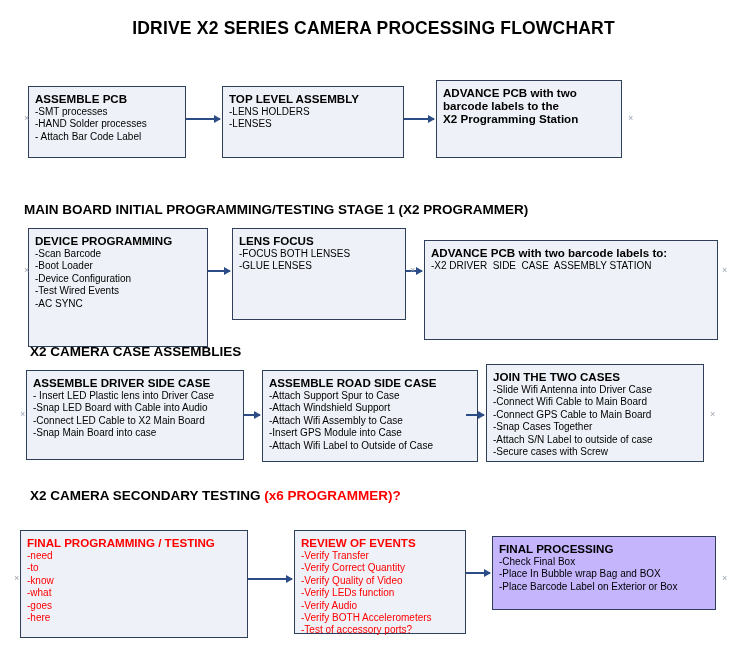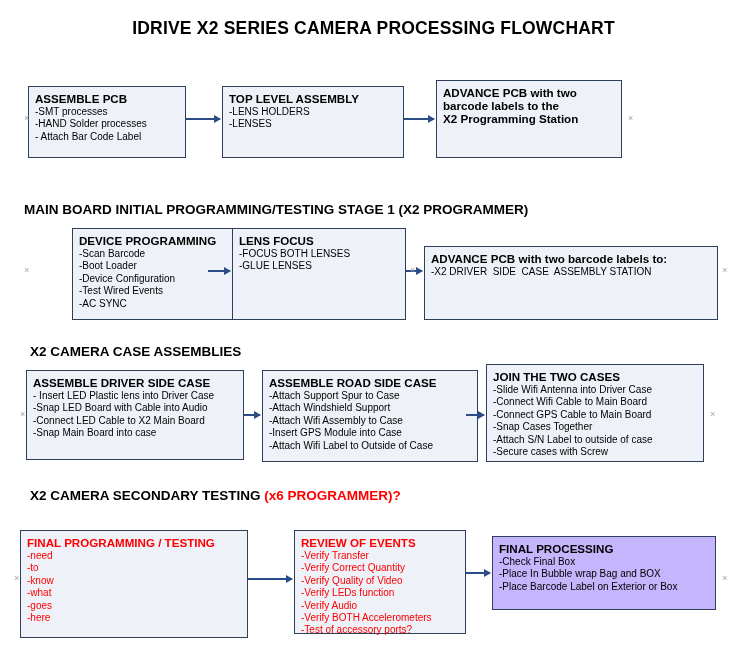--- a/index.html
+++ b/index.html
@@ -109,40 +109,40 @@
   <div class="arrow" style="left:404px;top:118px;width:30px;">
     <div class="shaft"></div>
       <div class="head"></div>
   </div>
 
   <div class="tick" style="left:24px;top:114px;">×</div>
   <div class="tick" style="left:628px;top:114px;">×</div>
 
   <div class="section-head" style="left:24px;top:202px;">MAIN BOARD INITIAL PROGRAMMING/TESTING STAGE 1 (X2 PROGRAMMER)</div>
 
-  <div class="box" style="left:28px;top:228px;width:180px;height:92px;margin-left:44px;">
+  <div class="box" style="left:28px;top:228px;width:180px;height:119px;">
     <div class="bt">DEVICE PROGRAMMING</div>
     <ul>
       <li>-Scan Barcode</li>
       <li>-Boot Loader</li>
       <li>-Device Configuration</li>
       <li>-Test Wired Events</li>
       <li>-AC SYNC</li>
     </ul>
   </div>
 
   <div class="box" style="left:232px;top:228px;width:174px;height:92px;">
     <div class="bt">LENS FOCUS</div>
     <ul>
       <li>-FOCUS BOTH LENSES</li>
       <li>-GLUE LENSES</li>
     </ul>
   </div>
 
-  <div class="box" style="left:424px;top:246px;width:294px;height:74px;">
+  <div class="box" style="left:424px;top:240px;width:294px;height:100px;">
     <div class="bt">ADVANCE PCB with two barcode labels to:</div>
     <ul>
       <li>-X2 DRIVER  SIDE  CASE  ASSEMBLY STATION</li>
     </ul>
   </div>
 
   <div class="arrow" style="left:208px;top:270px;width:22px;">
     <div class="shaft"></div>
       <div class="head"></div>
   </div>

